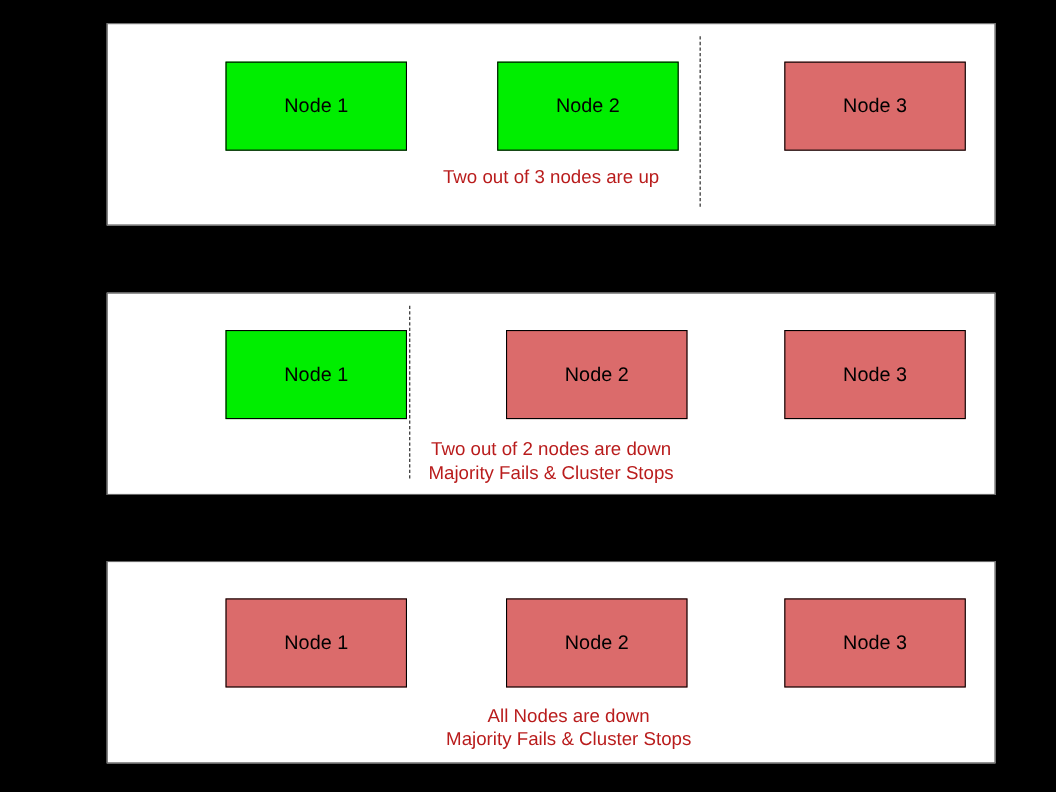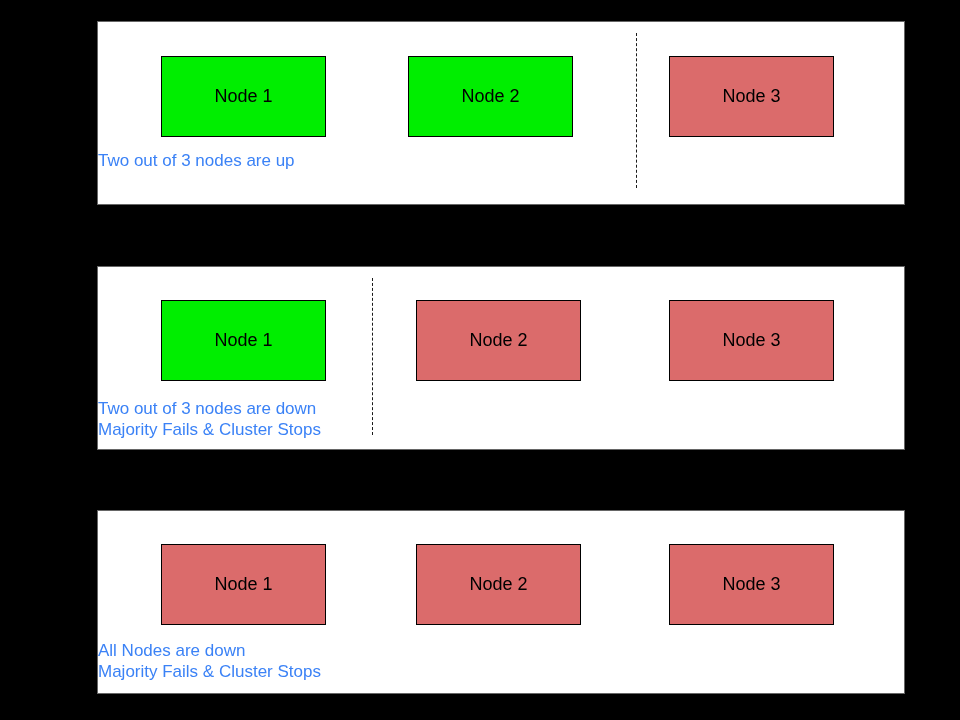--- a/index.html
+++ b/index.html
@@ -31,20 +31,21 @@
     position: absolute;
     width: 165px;
     height: 81px;
     box-sizing: border-box;
     border: 1px solid #000000;
     display: flex;
     align-items: center;
     justify-content: center;
     font-size: 18px;
     color: #000000;
+    margin-left: 44px;
   }
   
   .panel-1 .node { top: 34px; }
   .panel-1 .node-1 { left: 63px; }
   .panel-1 .node-2 { left: 310px; }
   .panel-1 .node-3 { left: 571px; }
   
   .panel-2 .node, .panel-3 .node { top: 33px; }
   .panel-2 .node-1, .panel-3 .node-1 { left: 63px; }
   .panel-2 .node-2, .panel-3 .node-2 { left: 318px; }
@@ -55,28 +56,28 @@
     width: 0;
     border-left: 1px dashed #1a1a1a;
   }
   .panel-1 .divider { left: 538px; top: 11px; height: 155px; }
   .panel-2 .divider { left: 274px; top: 11px; height: 157px; }
 
   .caption {
     position: absolute;
     left: 0;
     width: 100%;
-    text-align: left;
+    text-align: center;
     font-size: 17px;
     line-height: 21px;
-    color: #3b82f6;
+    color: #b91c1c;
   }
   .panel-1 .caption { top: 128px; }
   .panel-2 .caption { top: 131px; }
-  .panel-3 .caption { top: 129px; }
+  .panel-3 .caption { top: 129px; margin-left: 16px; }
 </style>
 </head>
 <body>
 
 <div class="panel panel-1">
   <div class="node node-1" style="background: rgb(0, 238, 0);">
     <span>Node 1</span>
   </div>
   <div class="node node-2" style="background: rgb(0, 238, 0);">
     <span>Node 2</span>
@@ -95,21 +96,21 @@
     <span>Node 1</span>
   </div>
   <div class="node node-2" style="background: rgb(219, 107, 107);">
     <span>Node 2</span>
   </div>
   <div class="node node-3" style="background: rgb(219, 107, 107);">
     <span>Node 3</span>
   </div>
   <div class="divider"></div>
   <div class="caption">
-    <div>Two out of 3 nodes are down</div>
+    <div>Two out of 2 nodes are down</div>
     <div>Majority Fails &amp; Cluster Stops</div>
   </div>
 </div>
 
 <div class="panel panel-3">
   <div class="node node-1" style="background: rgb(219, 107, 107);">
     <span>Node 1</span>
   </div>
   <div class="node node-2" style="background: rgb(219, 107, 107);">
     <span>Node 2</span>

